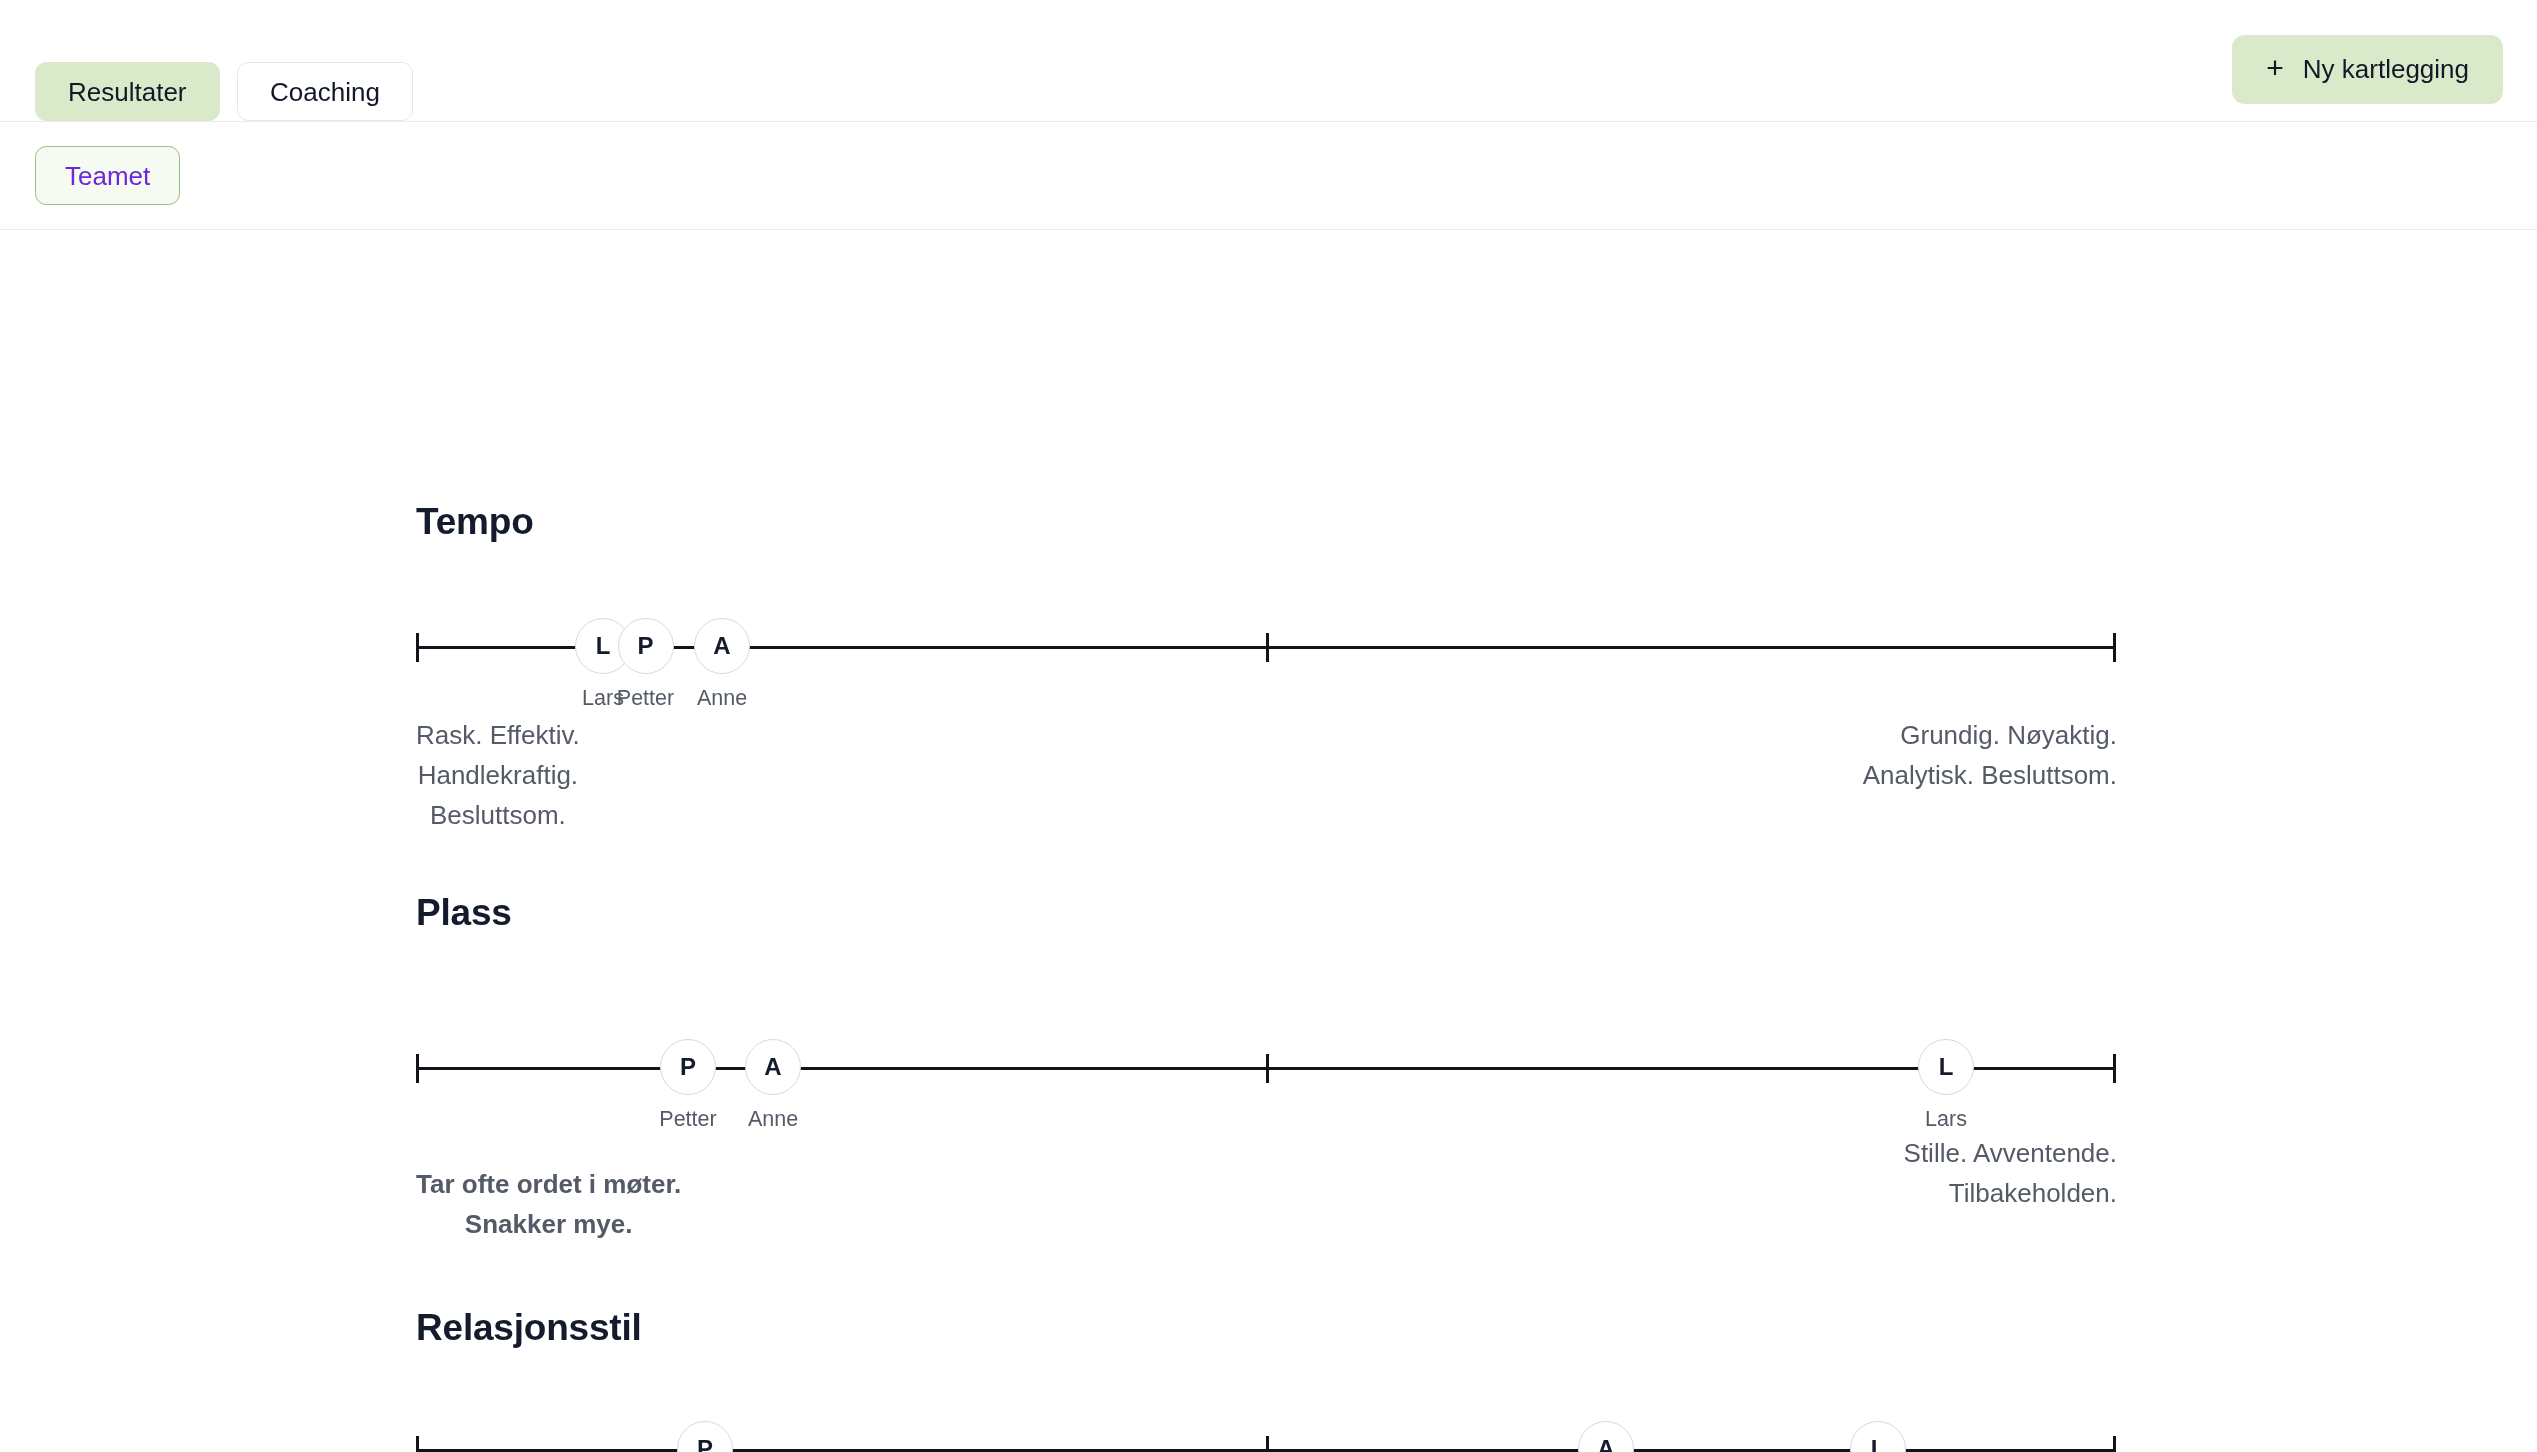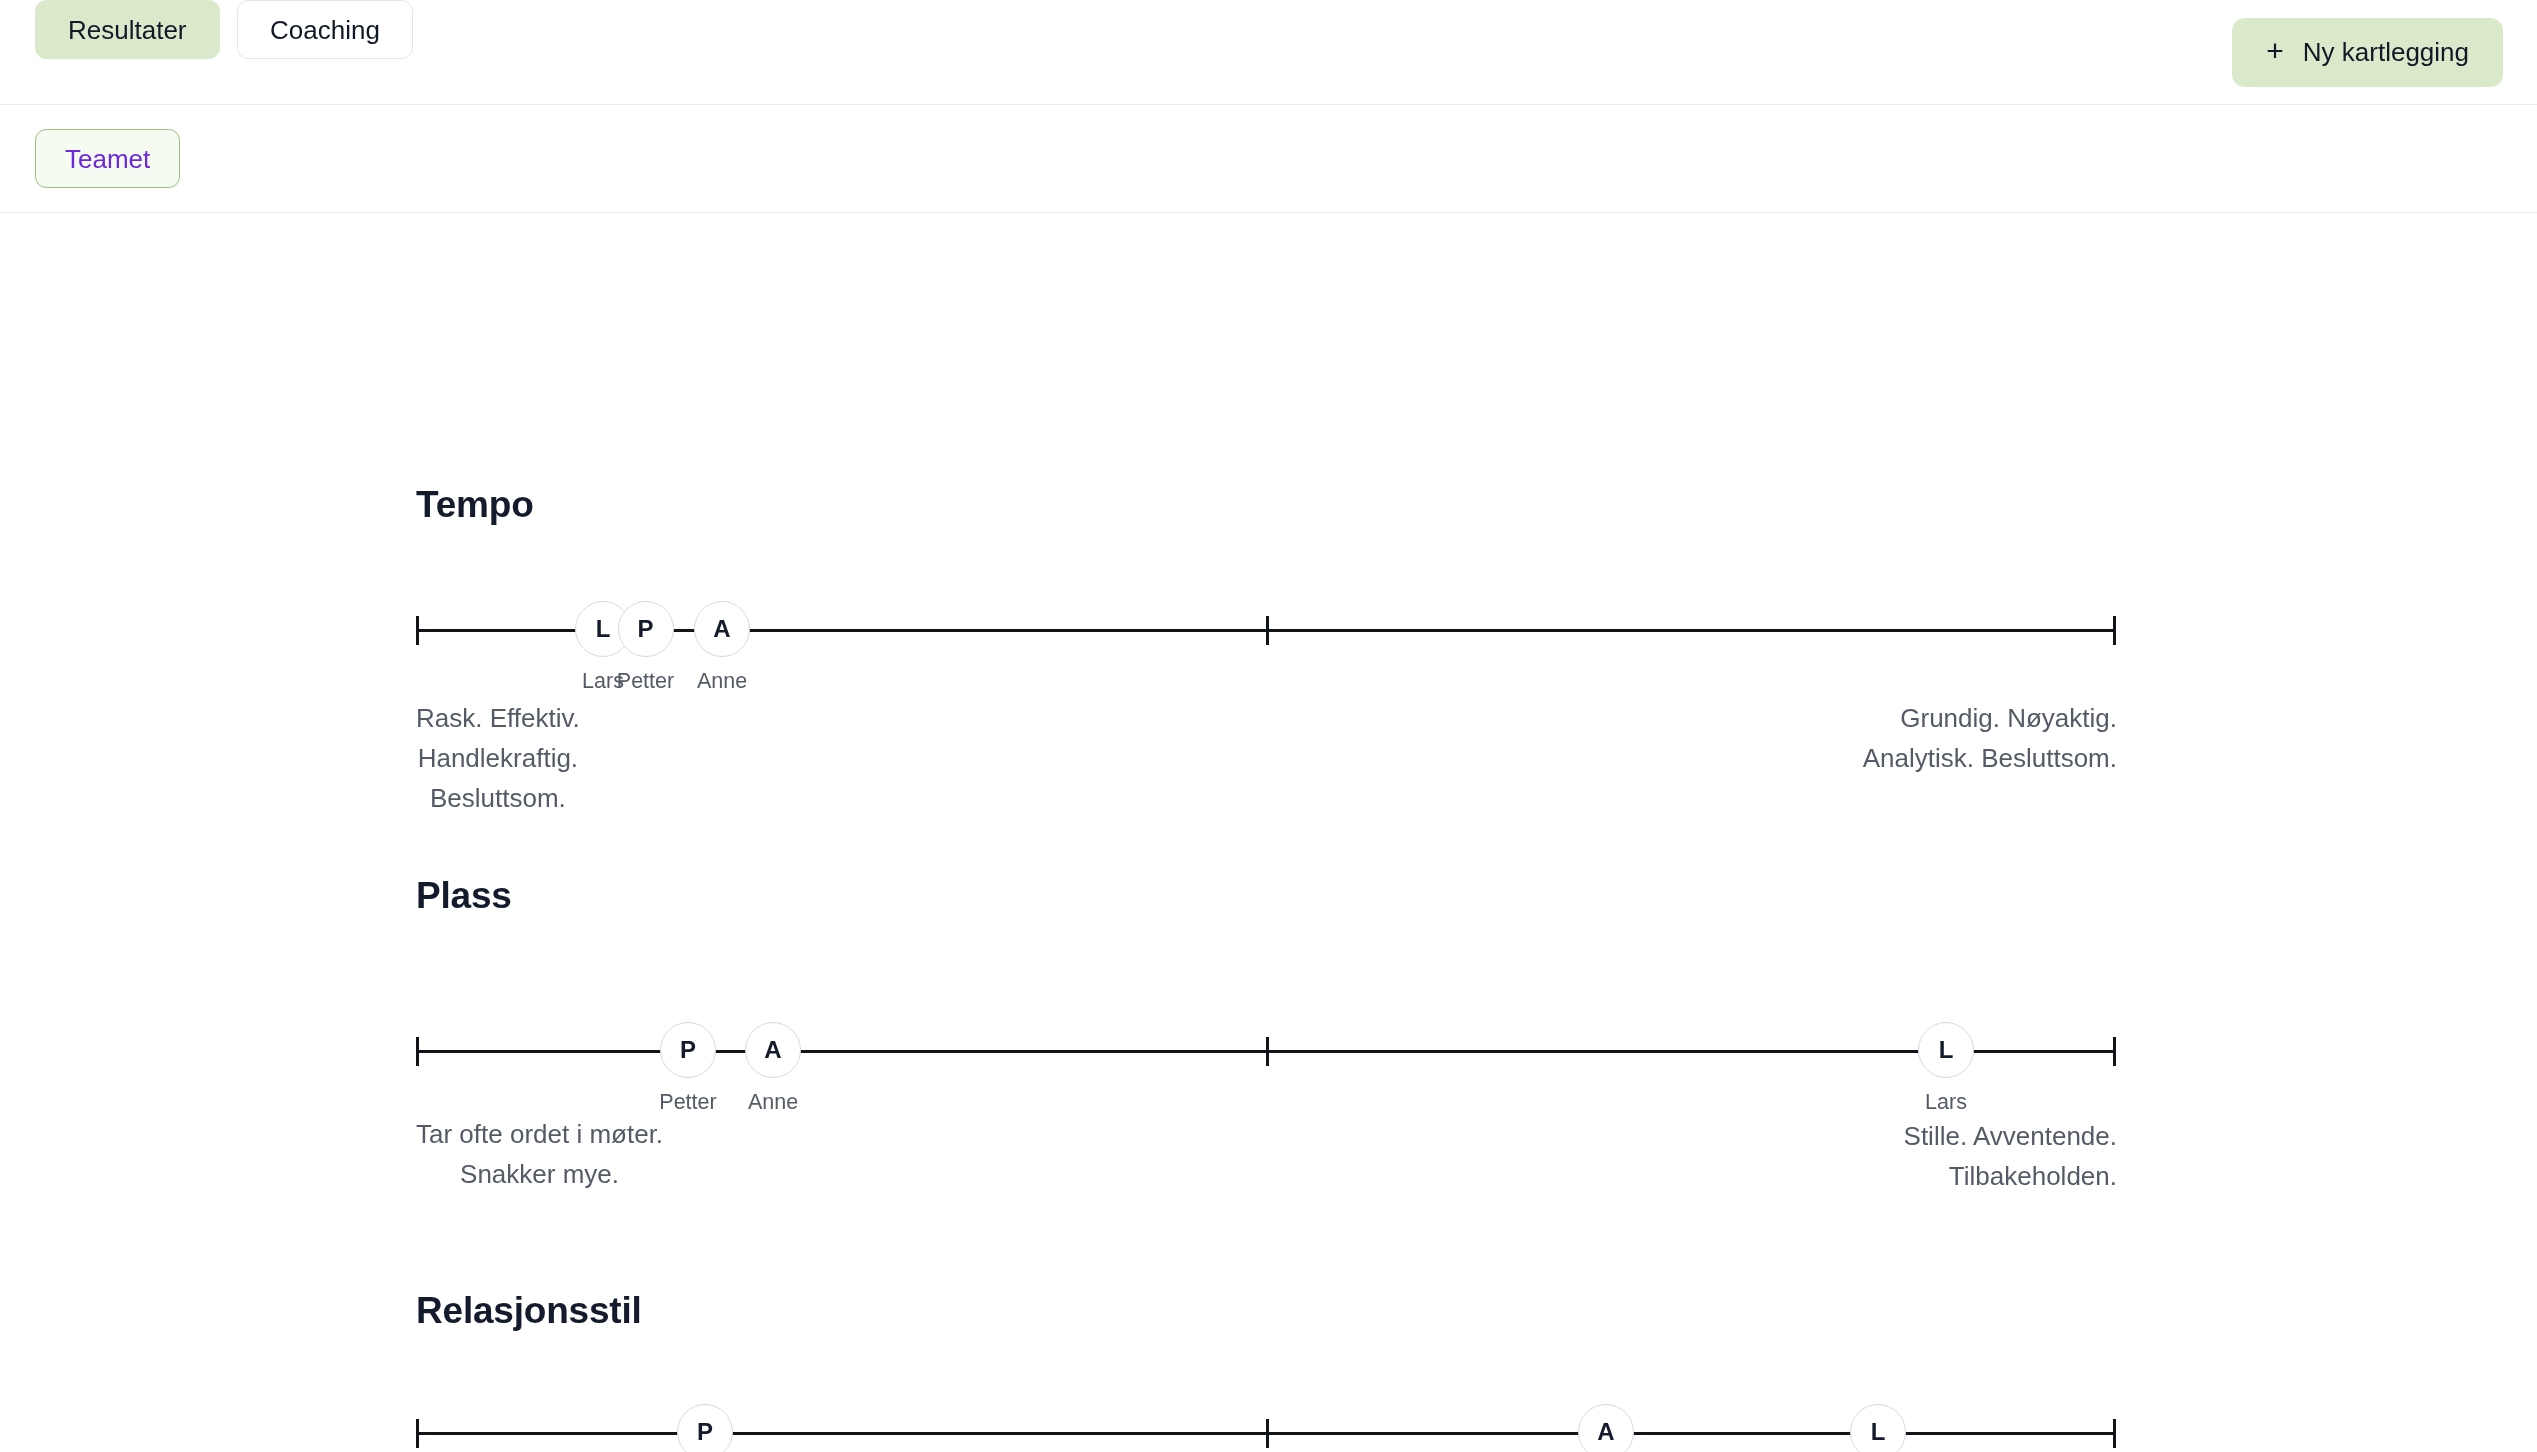--- a/index.html
+++ b/index.html
@@ -11,22 +11,23 @@
     color: #0f172a;
     overflow: hidden;
   }
 
   
   .topbar {
     position: relative;
     height: 105px;
     border-bottom: 1.6px solid #e9ecef;
     display: flex;
-    align-items: flex-start;
+    align-items: flex-end;
     padding: 0 35px;
+    margin-top: 17px;
   }
   .tabrow { display: flex; align-items: center; gap: 17.6px; }
 
   .tab {
     height: 59px;
     padding: 0 32px;
     border-radius: 11.2px;
     border: 1.6px solid #e4e7ea;
     background: #ffffff;
     font-size: 26px;
@@ -220,21 +221,21 @@
       <div class="marker" style="left:16.0%;">P</div>
       <div class="marker-label" style="left:16.0%;">Petter</div>
 
       <div class="marker" style="left:21.0%;">A</div>
       <div class="marker-label" style="left:21.0%;">Anne</div>
 
       <div class="marker" style="left:90.0%;">L</div>
       <div class="marker-label" style="left:90.0%;">Lars</div>
     </div>
 
-    <div class="desc left" style="top:901px;">
+    <div class="desc left" style="top:934px;font-weight:bold;">
       <div>Tar ofte ordet i møter.</div>
       <div>Snakker mye.</div>
     </div>
     <div class="desc right" style="top:903px;">
       <div>Stille. Avventende.</div>
       <div>Tilbakeholden.</div>
     </div>
   </div>
 
   <div class="section">

